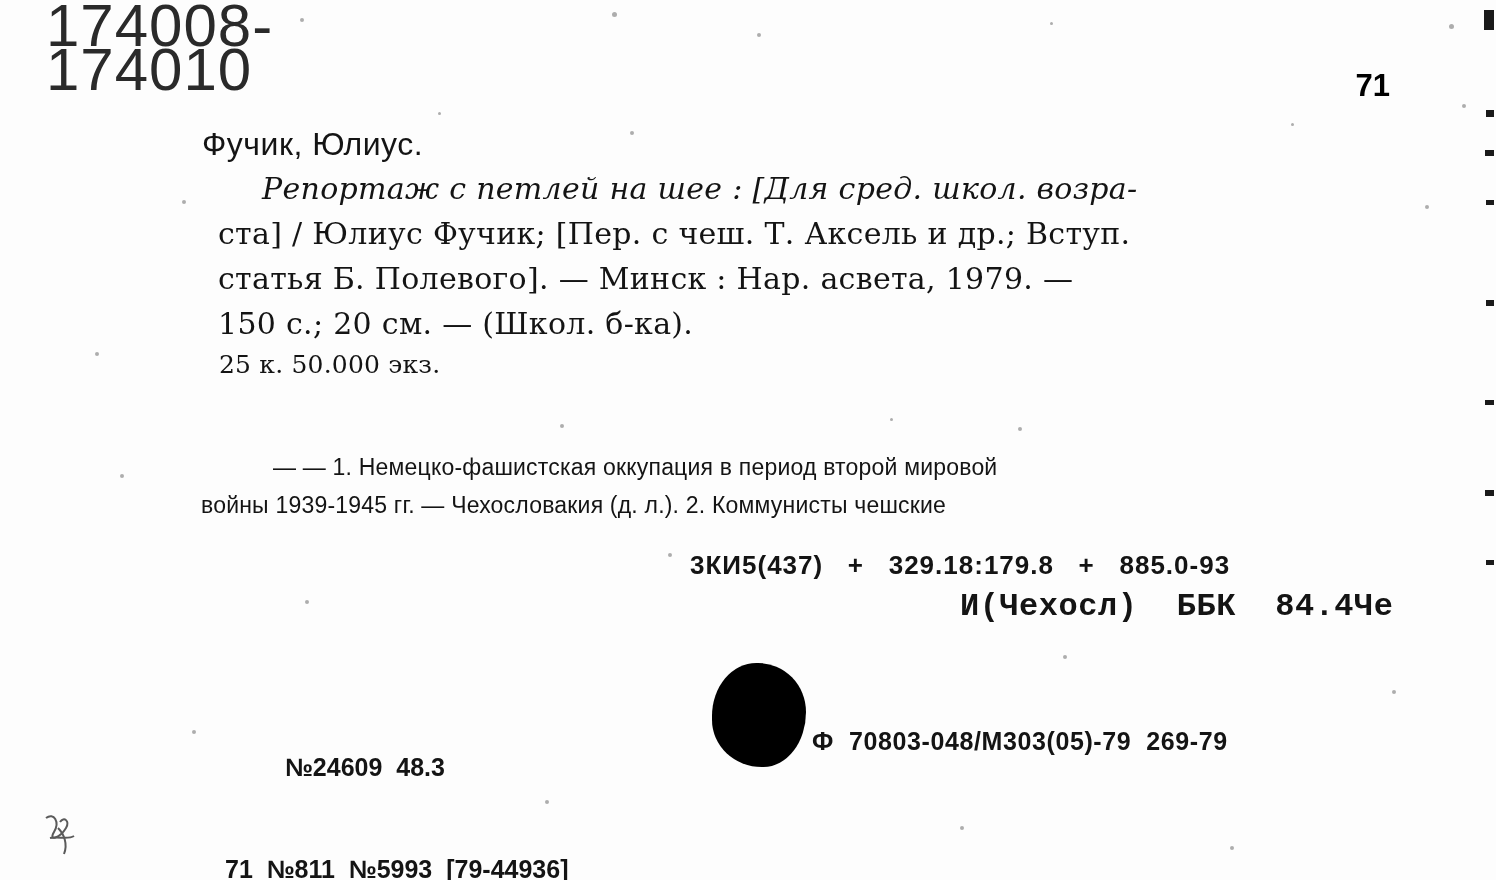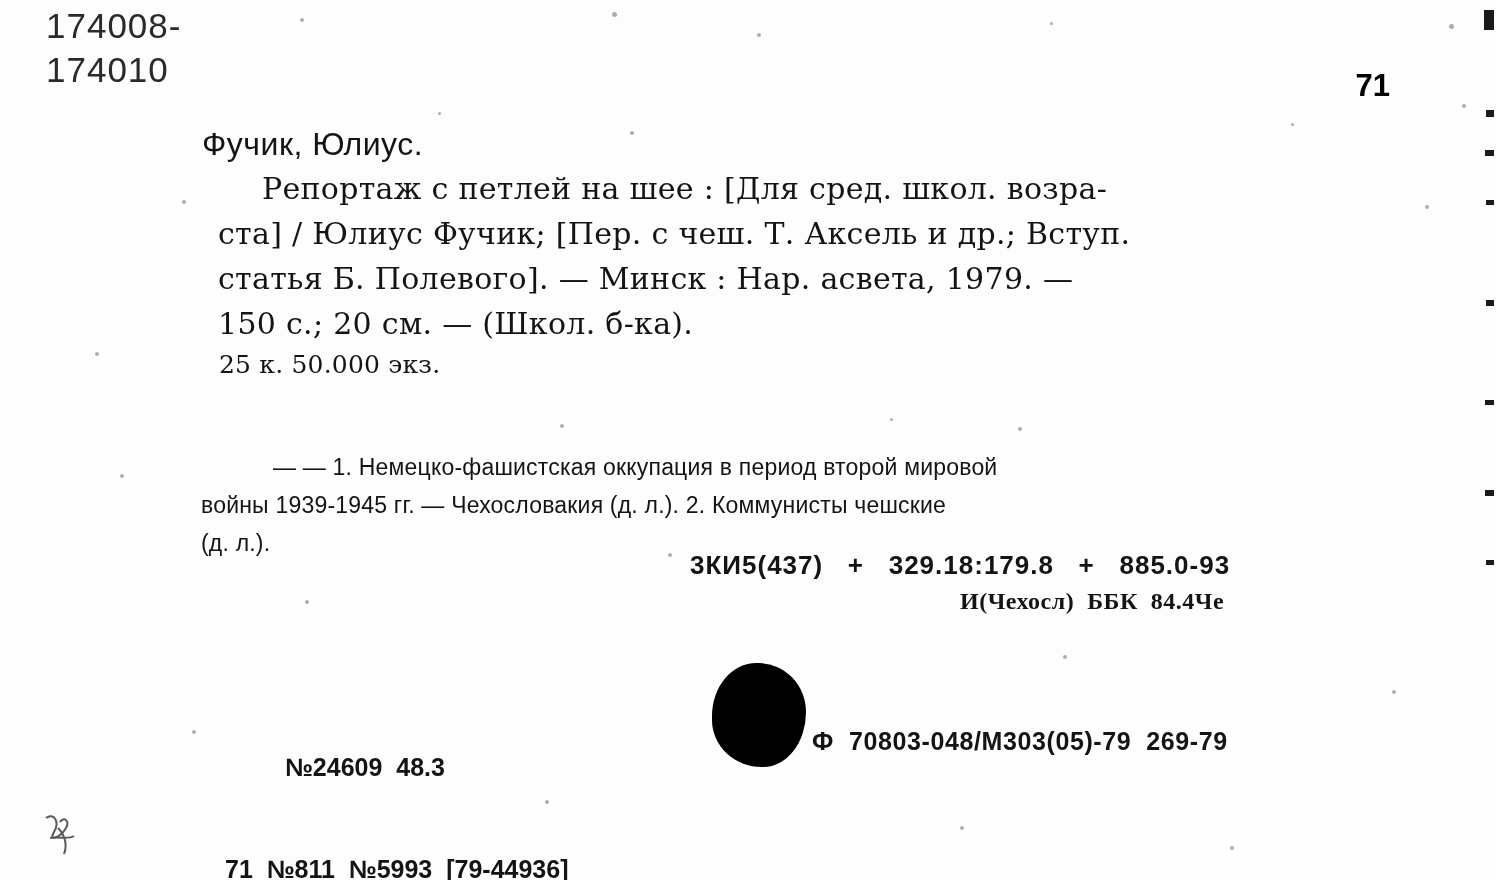--- a/index.html
+++ b/index.html
@@ -23,21 +23,21 @@
     background: #6b6b6b;
     border-radius: 50%;
     opacity: .55;
   }
 
   .card-no {
     position: absolute;
     left: 46px;
     top: 4px;
     font-family: "Liberation Sans", sans-serif;
-    font-size: 35px;
+    font-size: 60px;
     line-height: 44px;
     letter-spacing: 1px;
     color: #2a2a2a;
   }
   .card-no div { white-space: pre; }
 
   .page-num-top {
     position: absolute;
     right: 106px;
     top: 68px;
@@ -60,21 +60,21 @@
   .title-block {
     position: absolute;
     left: 219px;
     top: 166px;
     width: 1180px;
     font-size: 30px;
     line-height: 45px;
     letter-spacing: .3px;
   }
   .title-block .ln { white-space: nowrap; }
-  .title-block .ln.first { text-indent: 44px; }
+  .title-block .ln.first { text-indent: 44px; font-style: italic; }
   .title-block .ln { margin-left: -1px; }
   .title-block .ln:not(.first) { margin-left: -1px; }
 
   .note-block {
     position: absolute;
     left: 219px;
     top: 345px;
     width: 1190px;
     font-size: 25px;
     line-height: 40px;
@@ -103,23 +103,23 @@
     font-family: "Liberation Sans", sans-serif;
     font-weight: bold;
     font-size: 26px;
     letter-spacing: 1px;
     white-space: pre;
   }
   .bbk {
     position: absolute;
     left: 960px;
     top: 588px;
-    font-family: Liberation Serif, serif;
-    font-weight: bold;
-    font-size: 24px;
+    font-family: Liberation Mono, monospace;
+    font-weight: bold;
+    font-size: 32px;
     letter-spacing: .5px;
     white-space: pre;
   }
 
   .acq-block {
     position: absolute;
     left: 225px;
     top: 638px;
     font-family: "Liberation Sans", sans-serif;
     font-weight: bold;
@@ -232,21 +232,20 @@
     <div class="ln">150 с.; 20 см. — (Школ. б-ка).</div>
   </div>
 
   <div class="note-block">
     <div class="ln">25 к.   50.000 экз.</div>
   </div>
 
   <div class="subjects">
     <div class="ln first">— — 1. Немецко-фашистская оккупация в период второй мировой</div>
     <div class="ln">войны 1939-1945 гг. — Чехословакия (д. л.). 2. Коммунисты чешские</div>
-    <div class="ln">(д. л.).</div>
   </div>
 
   <div class="udc">3КИ5(437)   +   329.18:179.8   +   885.0-93</div>
   <div class="bbk">И(Чехосл)  ББК  84.4Че</div>
 
   <div class="acq-block">
     <div class="ln l1">№24609  48.3</div>
     <div class="ln l2">71  №811  №5993  [79-44936]</div>
     
   </div>

